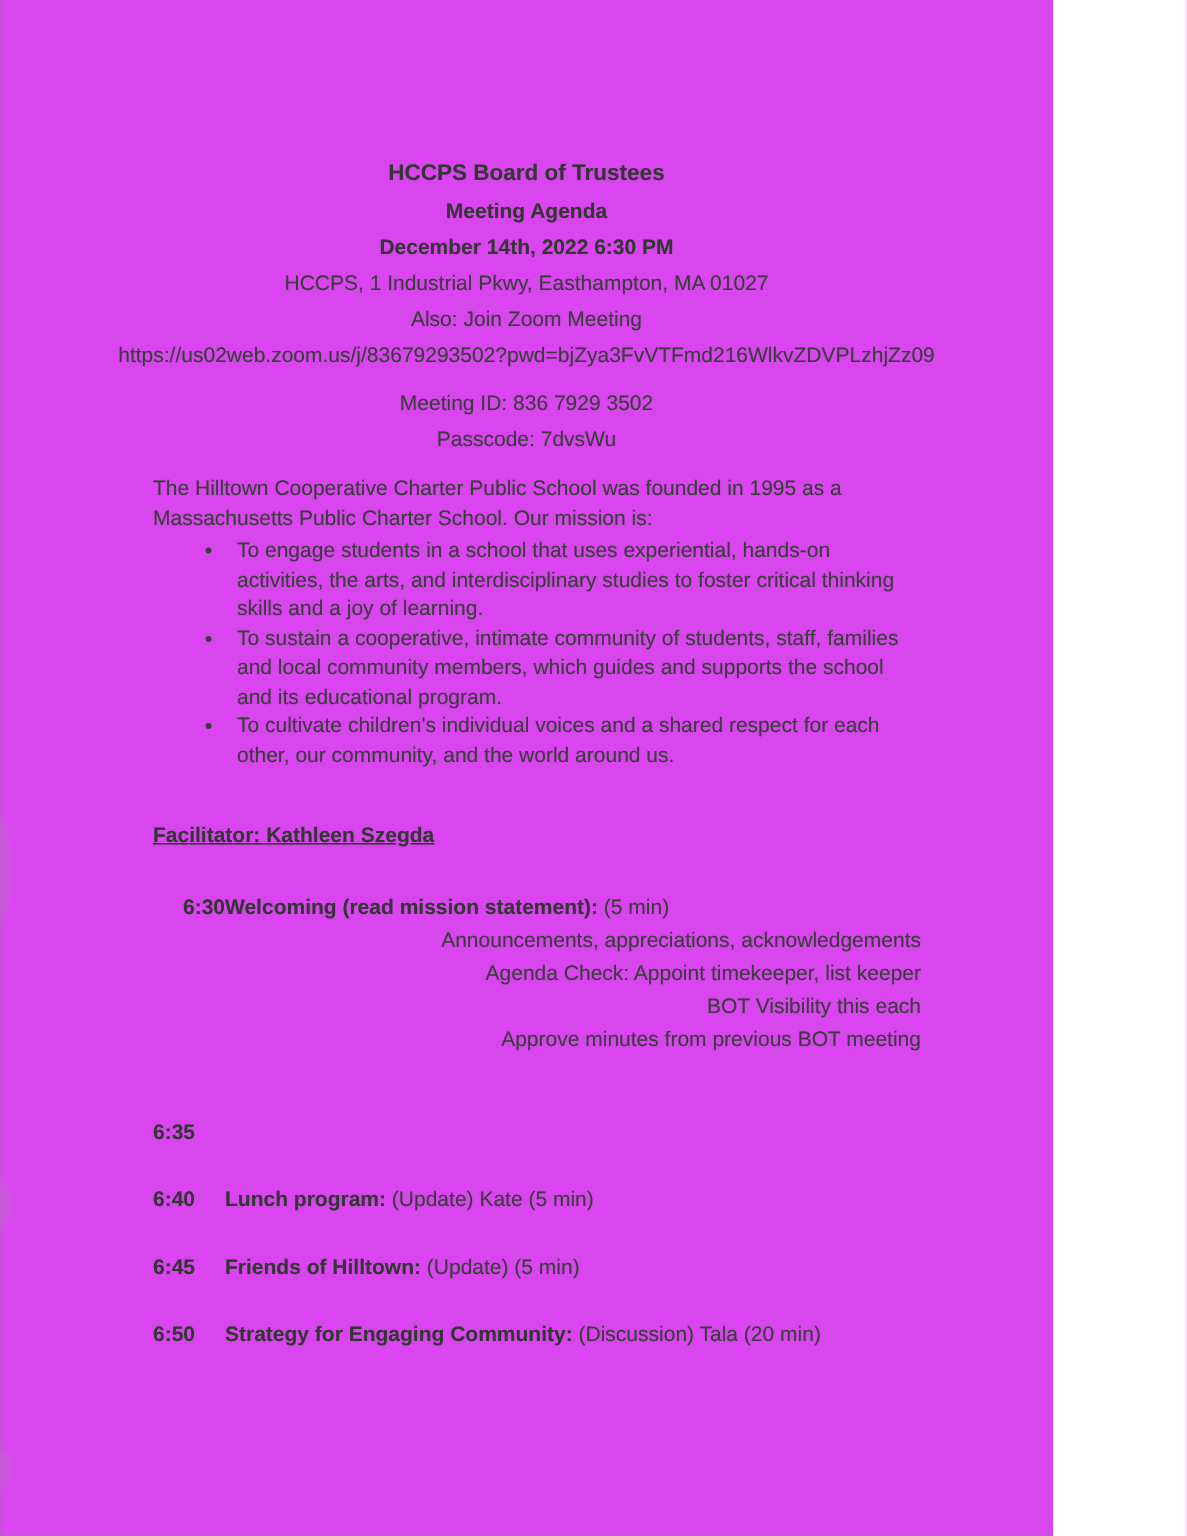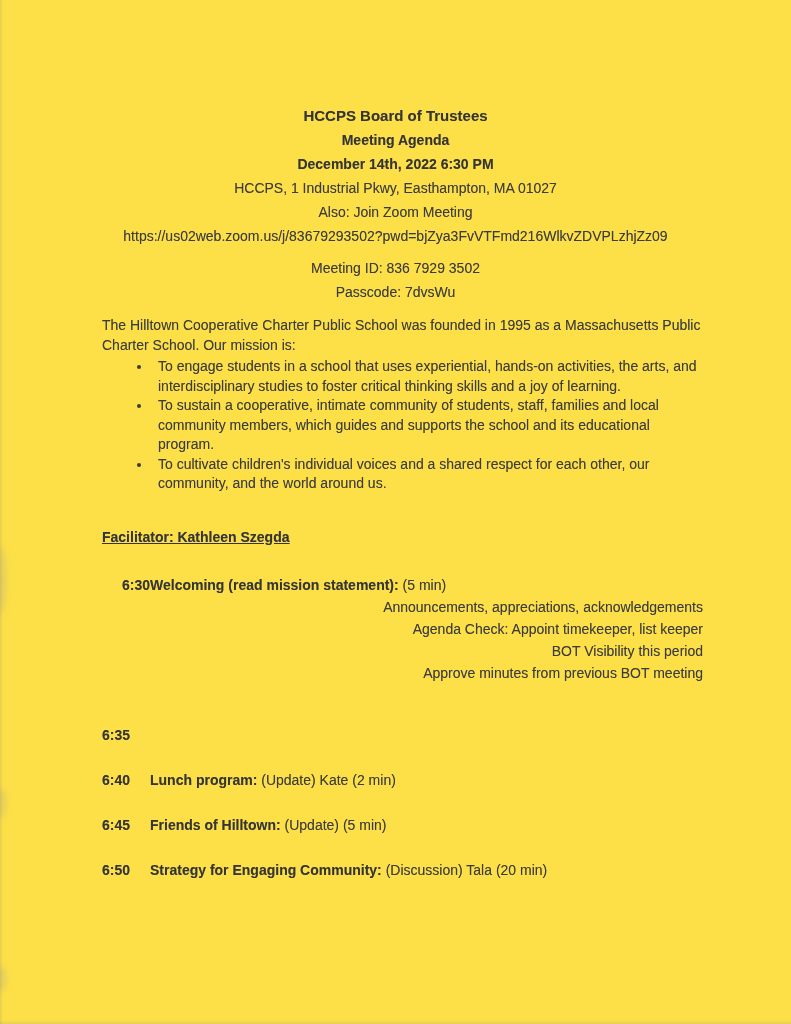--- a/index.html
+++ b/index.html
@@ -2,23 +2,23 @@
 <html><head>
 <meta charset="utf-8">
 <style>
   html, body {
     margin: 0;
     padding: 0;
     background: #ffffff;
   }
   .page {
     position: relative;
-    width: 791px;
+    width: 702px;
     height: 1024px;
-    background: #fde047;
+    background: #d946ef;
     overflow: hidden;
     font-family: "Liberation Sans", "DejaVu Sans", sans-serif;
     color: #3c3c3c;
     font-size: 14px;
     text-shadow: 0 0 0.6px rgba(80,80,80,0.45);
   }
   
   .edge-left {
     position: absolute;
     left: 0; top: 0;
@@ -143,32 +143,32 @@
     <div class="facilitator bold">Facilitator: Kathleen Szegda</div>
 
     <div class="agenda">
         <div class="agenda-item has-subs">
           <div class="agenda-row">
             <span class="agenda-time bold">6:30</span>
             <span><span class="bold">Welcoming (read mission statement):</span><span> (5 min)</span></span>
           </div>
           <div class="agenda-sub">Announcements, appreciations, acknowledgements</div>
           <div class="agenda-sub">Agenda Check: Appoint timekeeper, list keeper</div>
-          <div class="agenda-sub">BOT Visibility this period</div>
+          <div class="agenda-sub">BOT Visibility this each</div>
           <div class="agenda-sub">Approve minutes from previous BOT meeting</div>
         </div>
         <div class="agenda-item">
           <div class="agenda-row">
             <span class="agenda-time bold">6:35</span>
           </div>
         </div>
         <div class="agenda-item">
           <div class="agenda-row">
             <span class="agenda-time bold">6:40</span>
-            <span><span class="bold">Lunch program:</span><span> (Update) Kate (2 min)</span></span>
+            <span><span class="bold">Lunch program:</span><span> (Update) Kate (5 min)</span></span>
           </div>
         </div>
         <div class="agenda-item">
           <div class="agenda-row">
             <span class="agenda-time bold">6:45</span>
             <span><span class="bold">Friends of Hilltown:</span><span> (Update) (5 min)</span></span>
           </div>
         </div>
         <div class="agenda-item">
           <div class="agenda-row">

